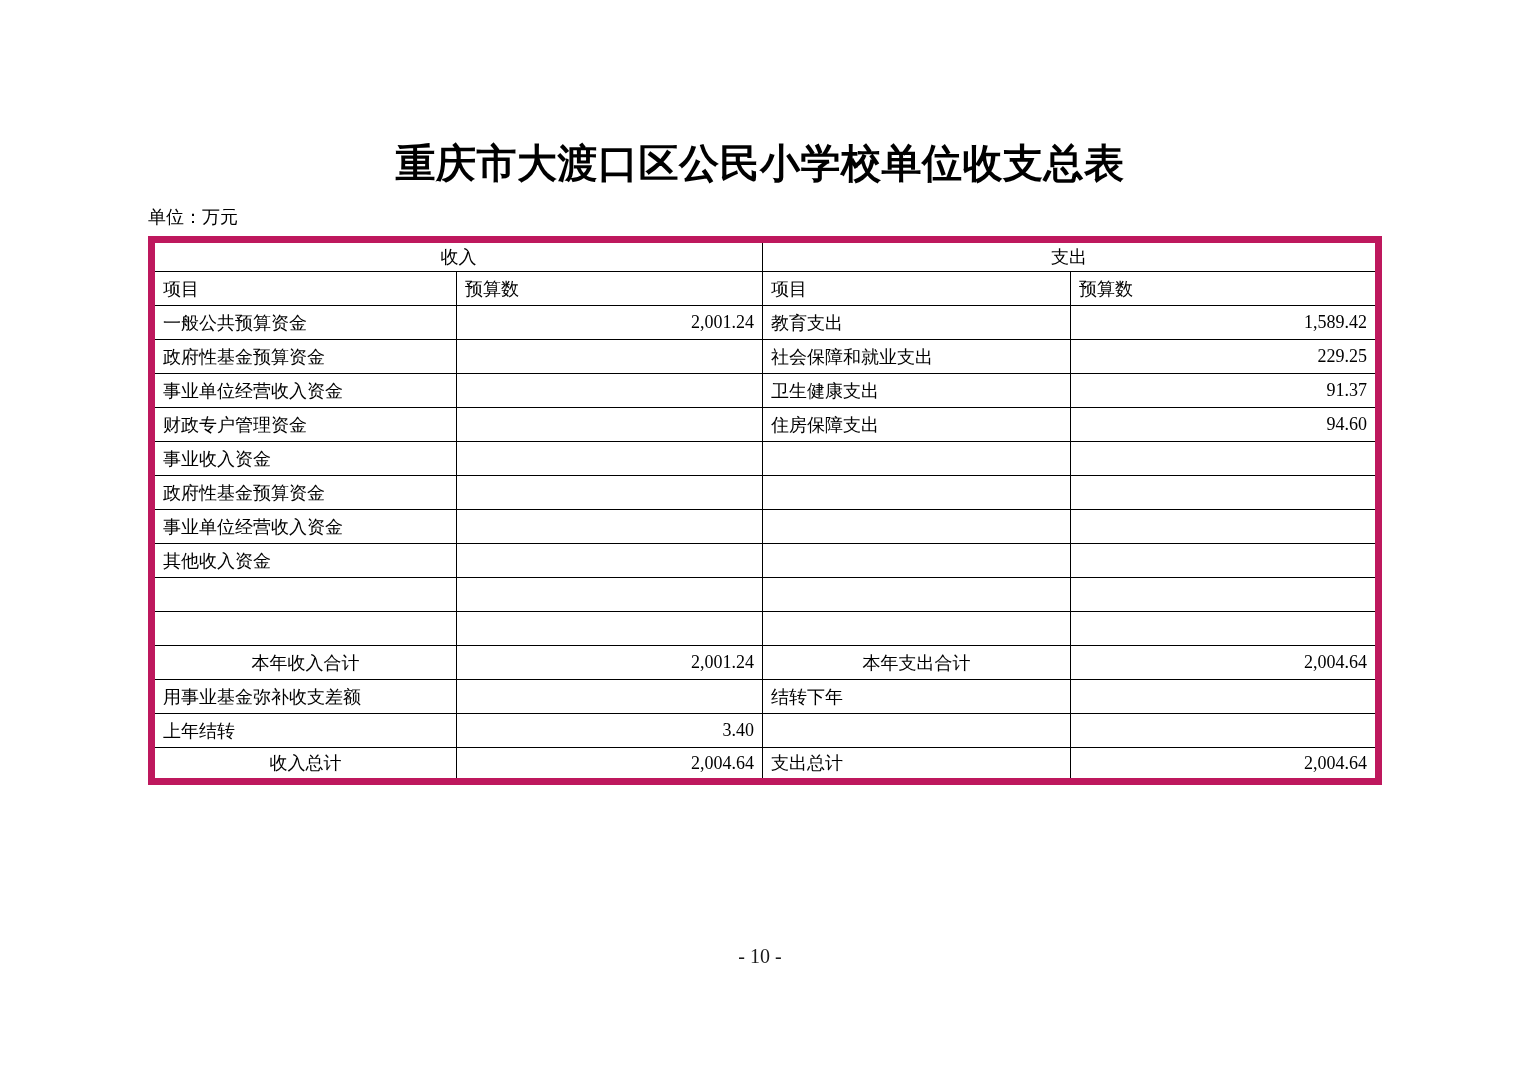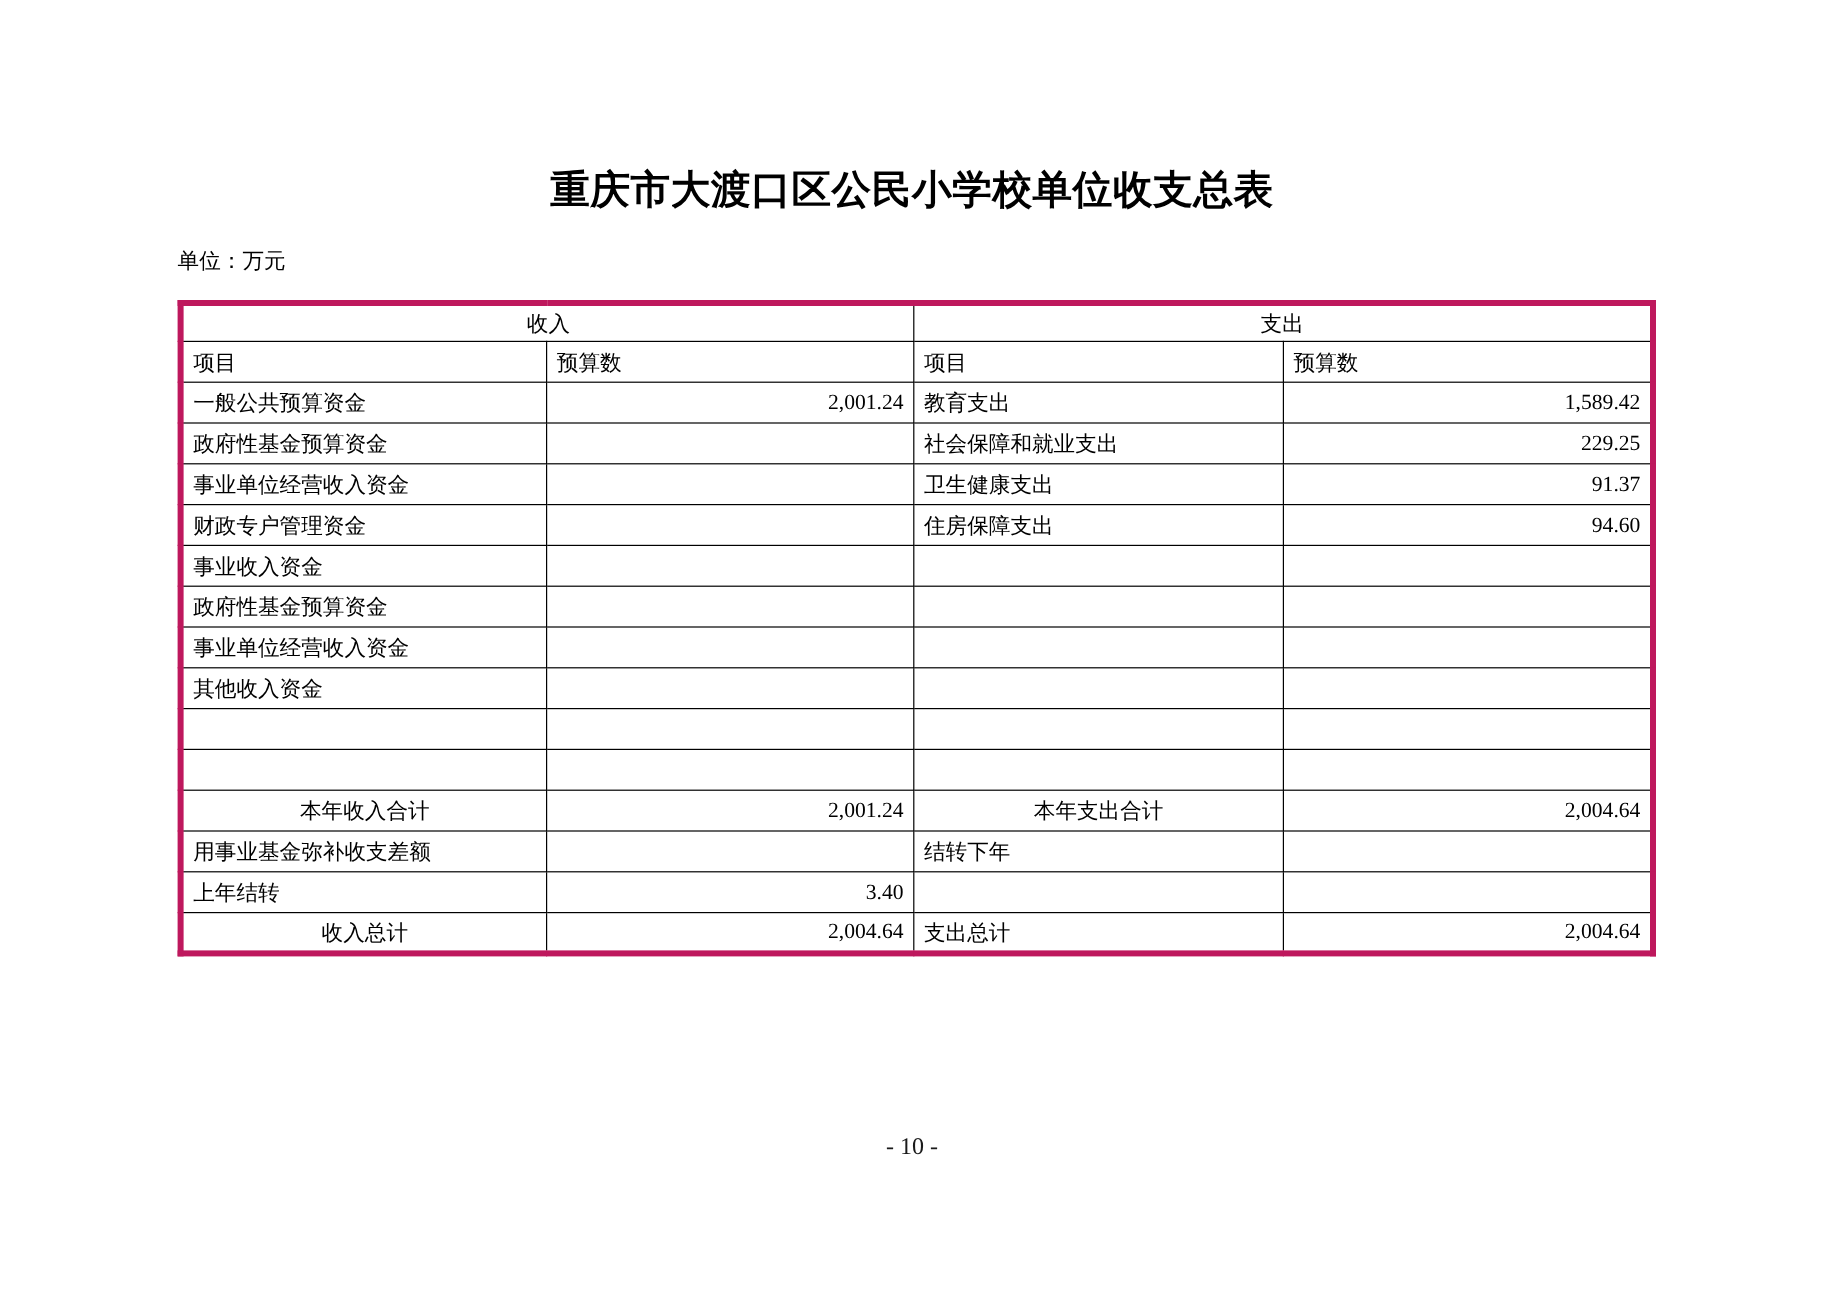--- a/index.html
+++ b/index.html
@@ -15,21 +15,21 @@
     height: 1074px;
     background: #ffffff;
     overflow: hidden;
   }
   .doc-title {
     position: absolute;
     top: 136px;
     left: 0;
     width: 100%;
     text-align: center;
-    font-size: 33px;
+    font-size: 40px;
     font-weight: bold;
     letter-spacing: 0.5px;
   }
   .meta-row {
     position: absolute;
     left: 148px;
     top: 205px;
     width: 1227px;
     display: flex;
     justify-content: space-between;
@@ -37,22 +37,21 @@
     font-size: 18px;
     line-height: 24px;
   }
   table.summary {
     position: absolute;
     left: 148px;
     top: 236px;
     width: 1227px;
     border-collapse: collapse;
     table-layout: fixed;
-    border: 5px solid #be185d;
-    margin-top: 14px;
+    border: 7px solid #be185d;
   }
   table.summary td {
     border: 1px solid #000000;
     font-size: 18px;
     padding: 0 8px;
     height: 34px;
     box-sizing: border-box;
     overflow: hidden;
     white-space: nowrap;
     vertical-align: middle;

